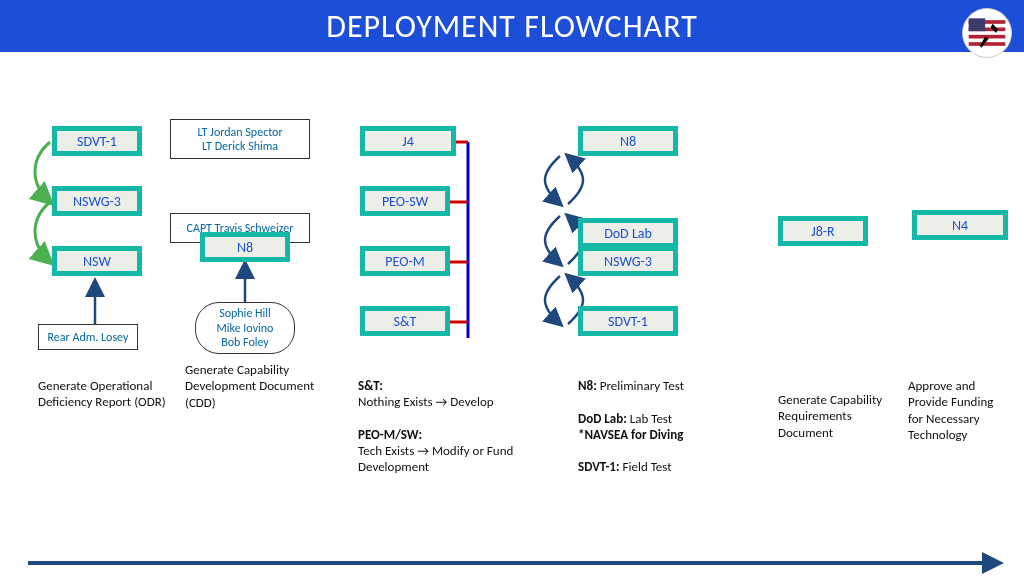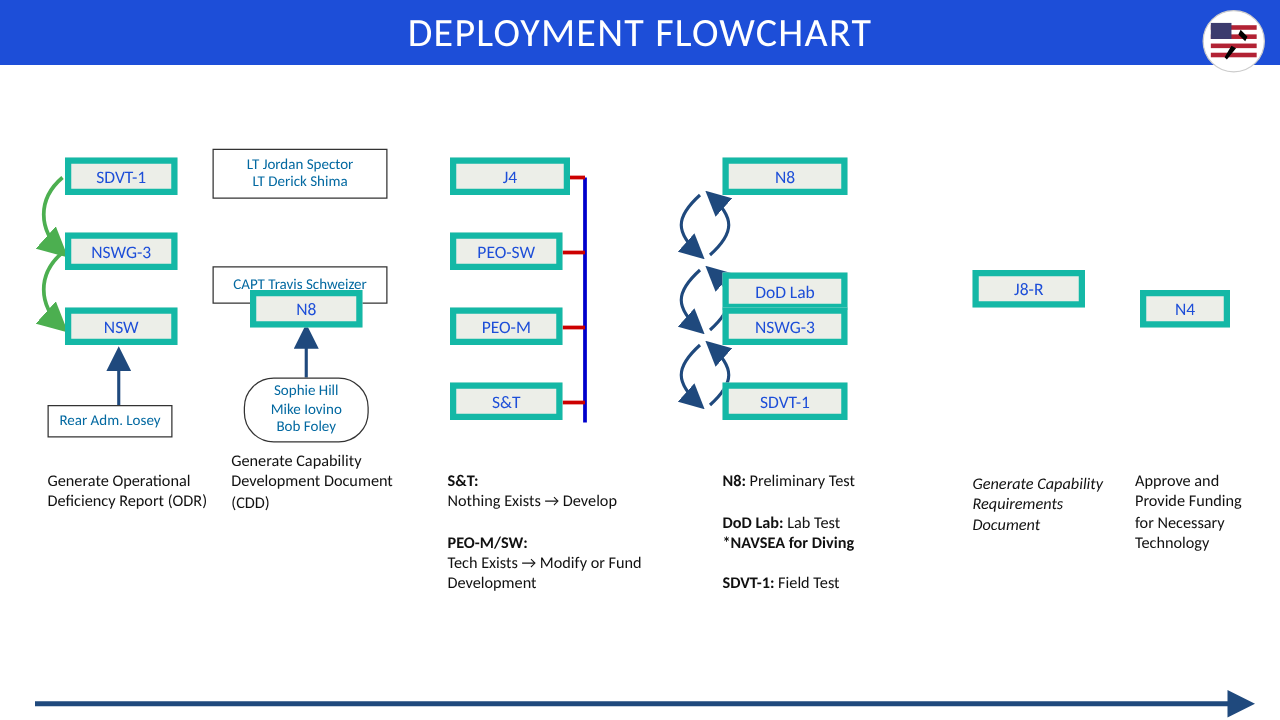--- a/index.html
+++ b/index.html
@@ -101,23 +101,23 @@
   <div class="node" style="left:578px;top:182px;width:100px;height:30px;">NSWG-3</div>
   <div class="node" style="left:578px;top:242px;width:100px;height:30px;">SDVT-1</div>
   <div class="caption" style="left:578px;top:314px;width:170px;">
     <b>N8:</b><span> Preliminary Test</span><br><br>
     <b>DoD Lab:</b><span> Lab Test</span><br>
     <b>*NAVSEA for Diving</b><br><br>
     <b>SDVT-1:</b><span> Field Test</span>
   </div>
 
   <div class="node" style="left:778px;top:152px;width:90px;height:30px;">J8-R</div>
-  <div class="caption" style="left:778px;top:316px;width:120px;font-style:italic;">Generate Capability Requirements Document</div>
+  <div class="caption" style="left:778px;top:328px;width:120px;">Generate Capability Requirements Document</div>
 
-  <div class="node" style="left:912px;top:168px;width:72px;height:30px;">N4</div>
+  <div class="node" style="left:912px;top:146px;width:96px;height:30px;">N4</div>
   <div class="caption" style="left:908px;top:314px;width:100px;">Approve and Provide Funding for Necessary Technology</div>
 
   <div class="timeline">
     <div class="timeline-line"></div>
     <div class="timeline-head"></div>
   </div>
 
 </div>
 
 </body></html>

